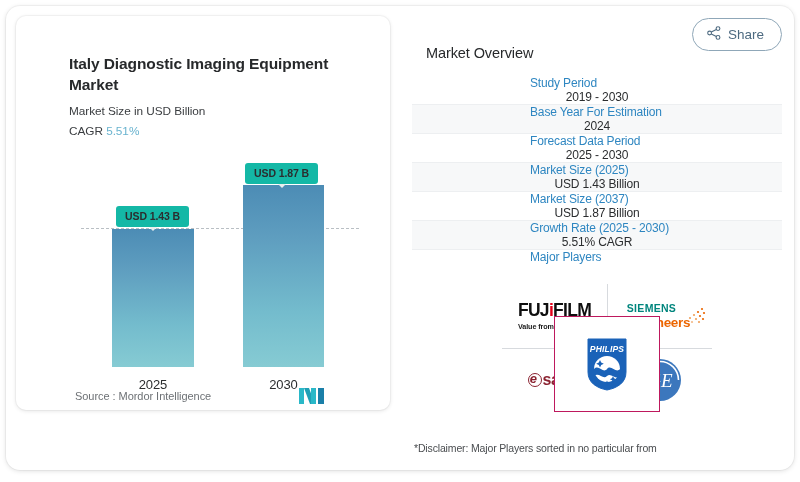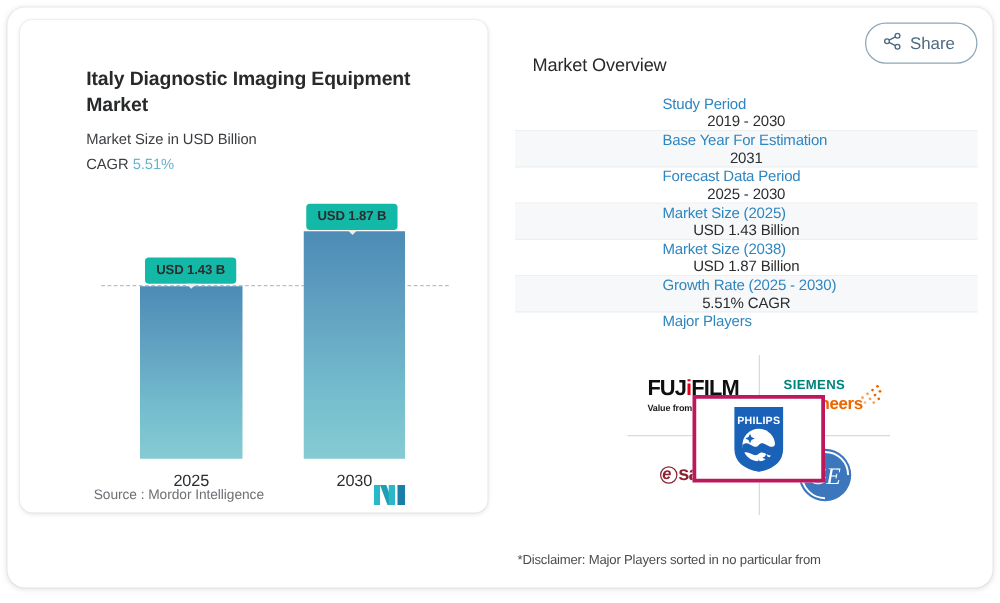--- a/index.html
+++ b/index.html
@@ -129,23 +129,23 @@
   .lg-cell {
     position: absolute; display: flex; align-items: center; justify-content: center;
     width: 105px; height: 64px;
   }
   .lg-cell.tl { left: 0; top: 0; }
   .lg-cell.tr { left: 105px; top: 0; }
   .lg-cell.bl { left: 0; top: 64px; }
   .lg-cell.br { left: 105px; top: 64px; }
   .lg-center {
     position: absolute; left: 52px; top: 32px;
-    width: 106px; height: 70px;
-    background: #fff; border: 3px solid #be185d;
-    display: flex; align-items: center; justify-content: center;
+    width: 106px; height: 96px;
+    background: #fff; border: 1px solid #be185d;
+    display: flex; align-items: center; justify-content: center; font-style: italic;
   }
 
   
   .fuji { text-align: center; line-height: 1; }
   .fuji .main {
     font-size: 17.5px; font-weight: bold; color: #0f0f0f;
     letter-spacing: -0.7px; font-family: "Liberation Sans", sans-serif;
   }
   .fuji .main .dot { color: #e2001a; }
   .fuji .tag {
@@ -234,32 +234,32 @@
   <div class="right">
     <div class="overview-title">Market Overview</div>
 
     <div class="tbl">
       <div class="row">
         <div class="cell-k">Study Period</div>
         <div class="cell-v">2019 - 2030</div>
       </div>
       <div class="row alt">
         <div class="cell-k">Base Year For Estimation</div>
-        <div class="cell-v">2031</div>
+        <div class="cell-v">2024</div>
       </div>
       <div class="row">
         <div class="cell-k">Forecast Data Period</div>
         <div class="cell-v">2025 - 2030</div>
       </div>
       <div class="row alt">
         <div class="cell-k">Market Size (2025)</div>
         <div class="cell-v">USD 1.43 Billion</div>
       </div>
       <div class="row">
-        <div class="cell-k">Market Size (2038)</div>
+        <div class="cell-k">Market Size (2037)</div>
         <div class="cell-v">USD 1.87 Billion</div>
       </div>
       <div class="row alt">
         <div class="cell-k">Growth Rate (2025 - 2030)</div>
         <div class="cell-v">5.51% CAGR</div>
       </div>
       <div class="row noline">
         <div class="cell-k">Major Players</div>
         <div class="cell-v"></div>
       </div>

